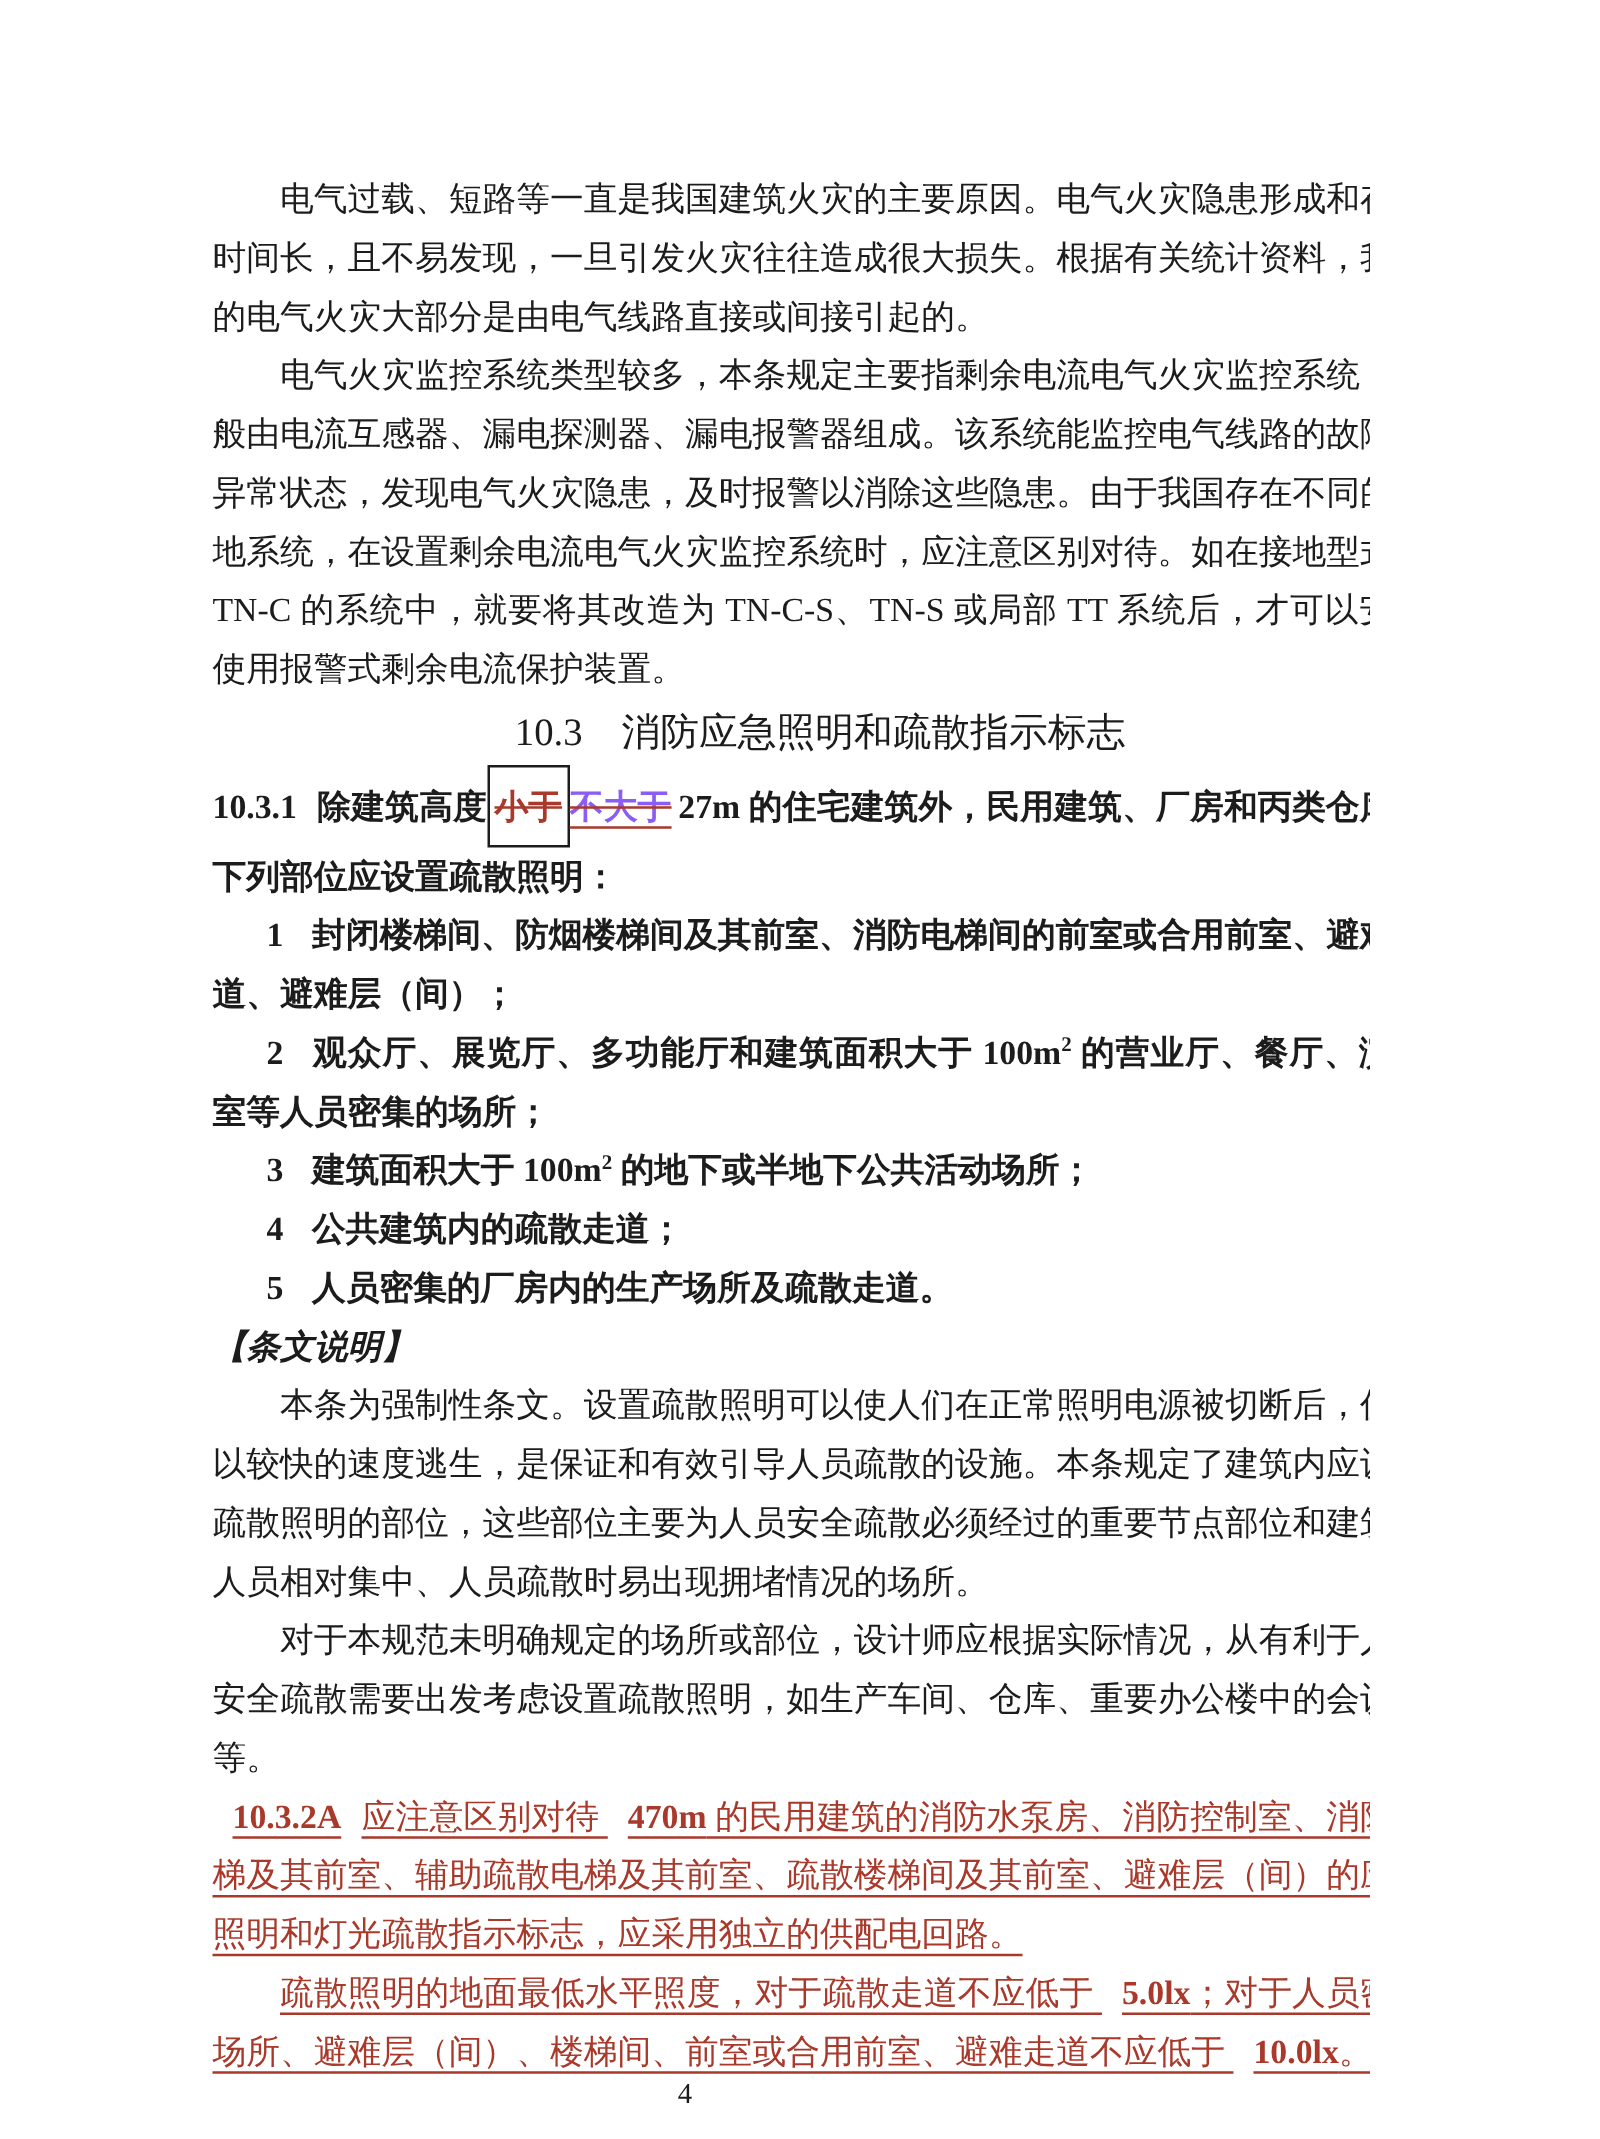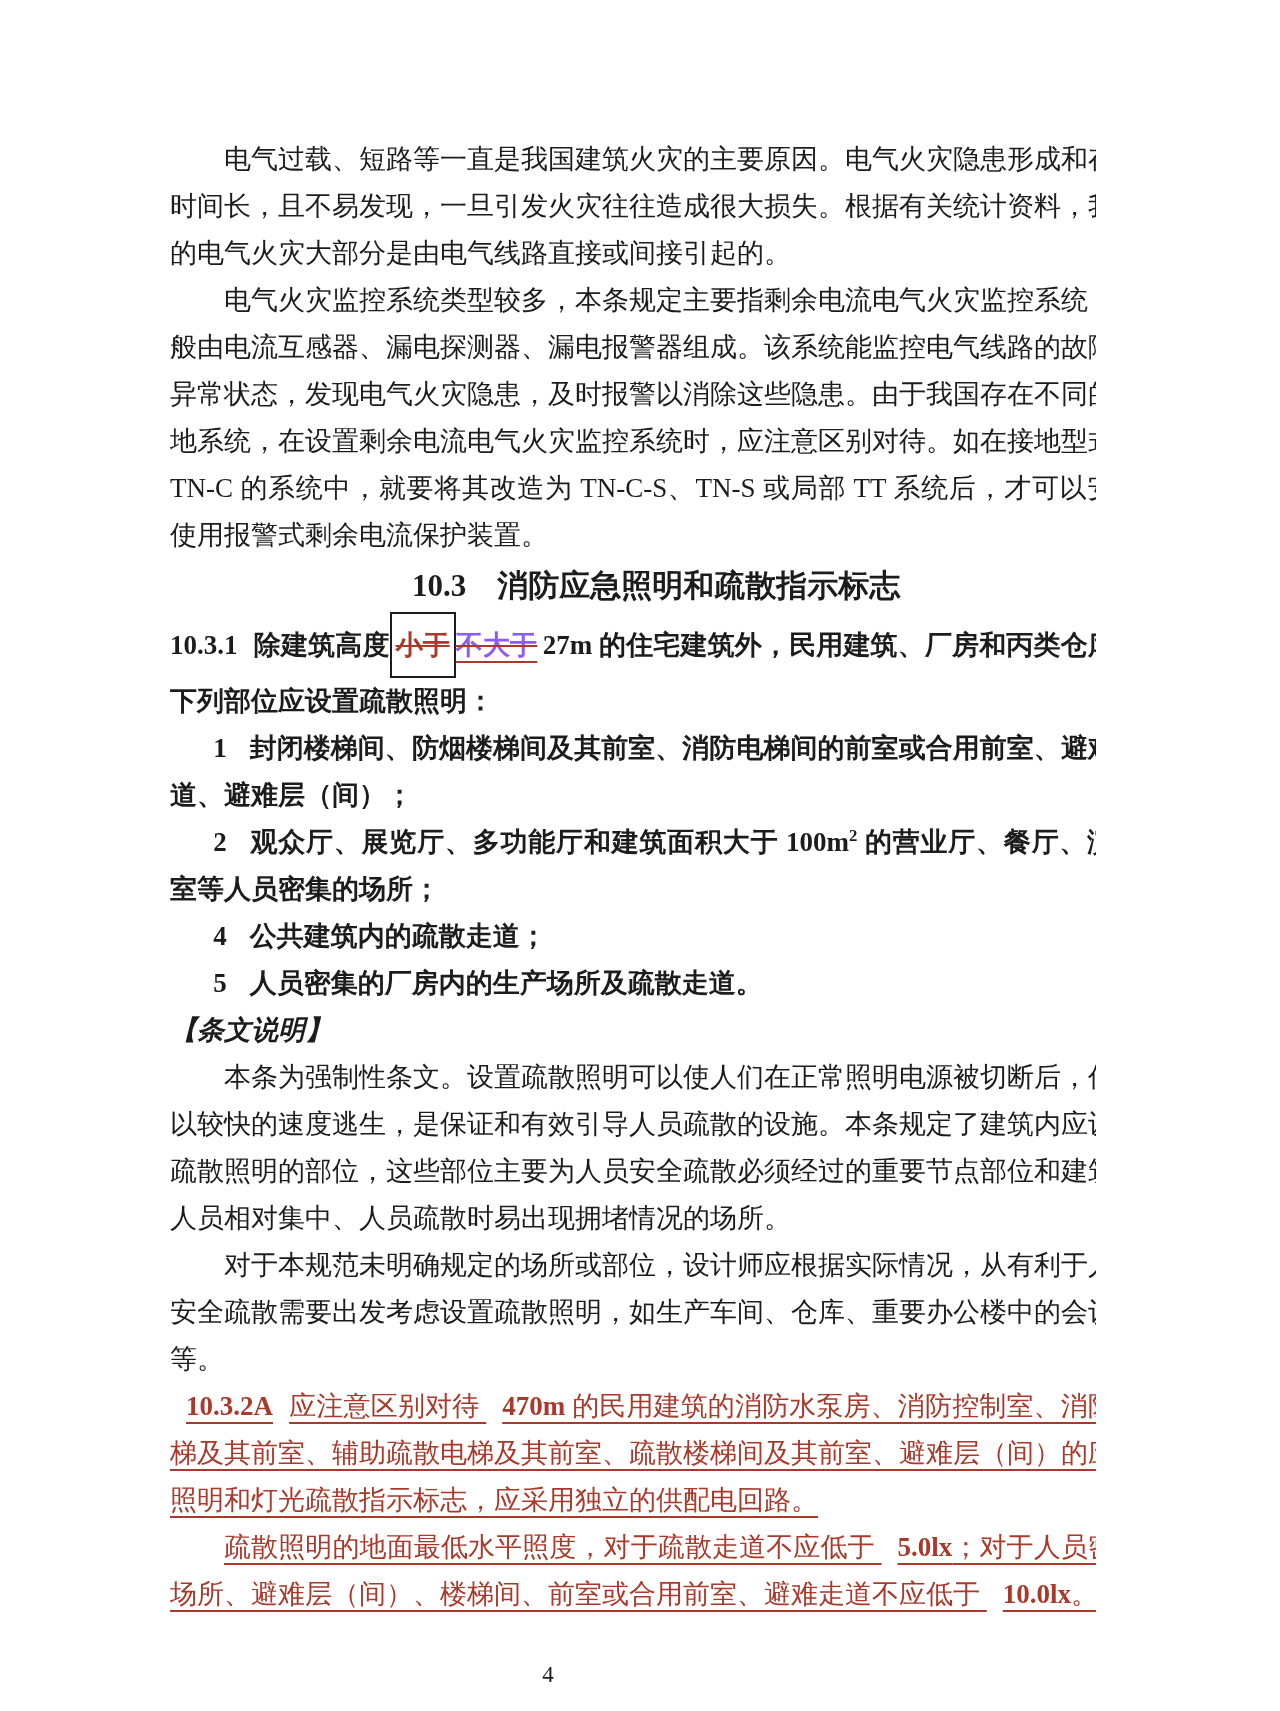--- a/index.html
+++ b/index.html
@@ -22,21 +22,21 @@
   }
   .content {
     width: 972px;
     text-align: justify;
   }
   p { margin: 0; padding: 0; }
   .indent { text-indent: 2em; }
 
   .section-heading {
     font-size: 31px;
-    font-weight: bold;
+    font-weight: normal;
     text-align: center;
     text-indent: 0;
     line-height: 49px;
     margin: 2px 0 2px 0;
   }
 
   .clause-bold { font-weight: bold; }
   .clause-num { margin-right: 0.6em; }
 
   .item { text-indent: 1.6em; font-weight: bold; }
@@ -106,20 +106,21 @@
     <p class="indent">电气火灾监控系统类型较多，本条规定主要指剩余电流电气火灾监控系统，一般由电流互感器、漏电探测器、漏电报警器组成。该系统能监控电气线路的故障和异常状态，发现电气火灾隐患，及时报警以消除这些隐患。由于我国存在不同的接地系统，在设置剩余电流电气火灾监控系统时，应注意区别对待。如在接地型式为 TN-C 的系统中，就要将其改造为 TN-C-S、TN-S 或局部 TT 系统后，才可以安装使用报警式剩余电流保护装置。</p>
 
     <p class="section-heading">10.3　消防应急照明和疏散指示标志</p>
 
     <p class="clause-bold"><span class="clause-num">10.3.1</span><span>除建筑高度</span><span class="deleted-box"><span class="strike">小于</span></span><span class="inserted">不大于</span><span>27m 的住宅建筑外，民用建筑、厂房和丙类仓库的下列部位应设置疏散照明：</span></p>
 
     <p class="item"><span class="item-num">1</span><span>封闭楼梯间、防烟楼梯间及其前室、消防电梯间的前室或合用前室、避难走道、避难层（间）；</span><sup></sup><span></span></p>
 
     <p class="item"><span class="item-num">2</span><span>观众厅、展览厅、多功能厅和建筑面积大于 100m</span><sup>2</sup><span> 的营业厅、餐厅、演播室等人员密集的场所；</span></p>
 
+    <p class="item"><span class="item-num">3</span><span>建筑面积大于 100m</span><sup>2</sup><span> 的地下或半地下公共活动场所；</span></p>
 
     <p class="item"><span class="item-num">4</span><span>公共建筑内的疏散走道；</span><sup></sup><span></span></p>
 
     <p class="item"><span class="item-num">5</span><span>人员密集的厂房内的生产场所及疏散走道。</span><sup></sup><span></span></p>
 
     <p class="explain-label">【条文说明】</p>
 
     <p class="indent">本条为强制性条文。设置疏散照明可以使人们在正常照明电源被切断后，仍能以较快的速度逃生，是保证和有效引导人员疏散的设施。本条规定了建筑内应设置疏散照明的部位，这些部位主要为人员安全疏散必须经过的重要节点部位和建筑内人员相对集中、人员疏散时易出现拥堵情况的场所。</p>
 
     <p class="indent">对于本规范未明确规定的场所或部位，设计师应根据实际情况，从有利于人员安全疏散需要出发考虑设置疏散照明，如生产车间、仓库、重要办公楼中的会议室等。</p>

